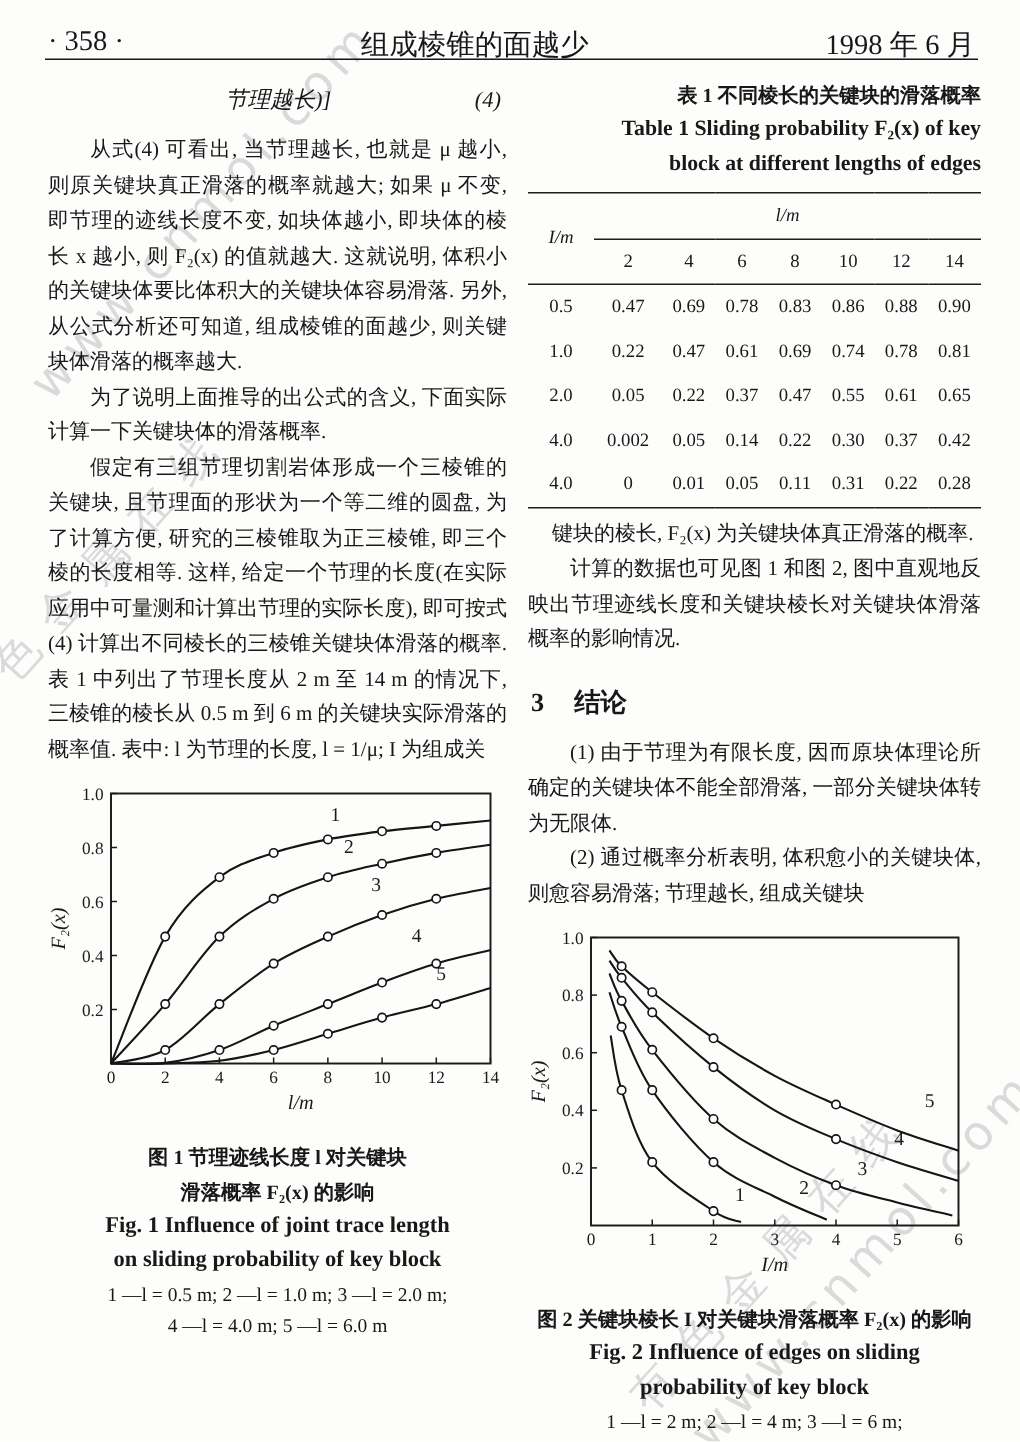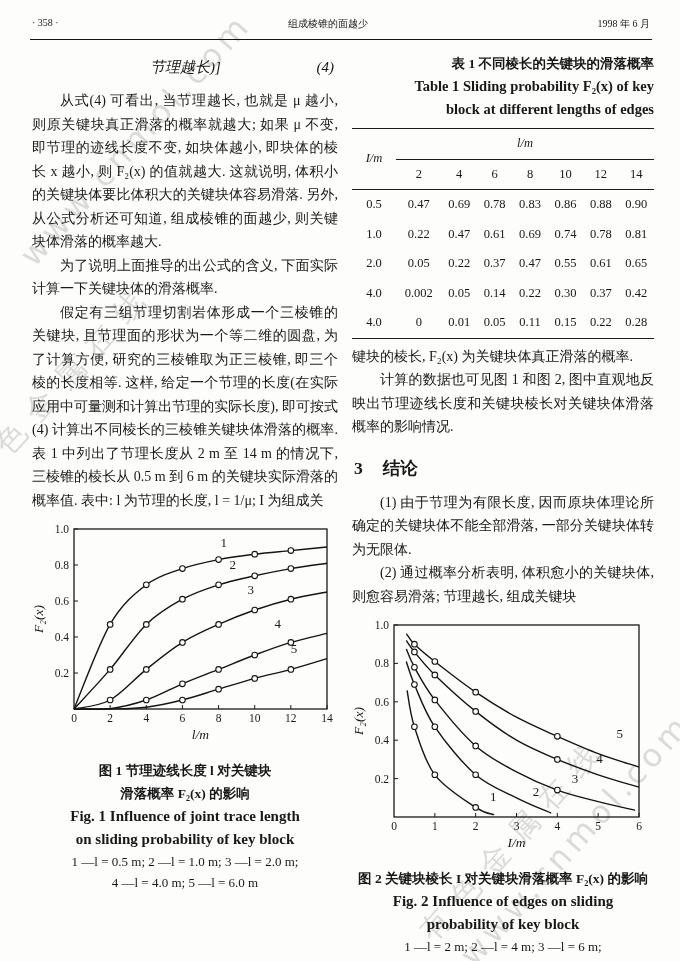--- a/index.html
+++ b/index.html
@@ -1,27 +1,27 @@
 <!DOCTYPE html>
 <html><head>
 <meta charset="utf-8">
 <style>
   html,body{margin:0;padding:0;background:#ffffff;}
   .page{position:relative;width:680px;height:961px;background:#fdfdfc;overflow:hidden;
         color:#181818;font-family:"Liberation Serif","DejaVu Serif",serif;}
   
   .pagehead{position:absolute;left:32px;right:30px;top:17px;display:flex;
-            justify-content:space-between;font-size:10px;}
+            justify-content:space-between;font-size:19px;}
   .headrule{position:absolute;left:30px;right:28px;top:39px;border-top:1.7px solid #151515;}
   
   .col{position:absolute;top:50px;width:306px;font-size:14px;line-height:23.5px;}
   .col-left{left:32px;}
   .col-right{left:352px;width:302px;}
   .para{margin:0;text-indent:2em;text-align:justify;}
-  .para.noindent{text-indent:0;}
+  .para.noindent{text-indent:0;margin-left:16px;}
   
   .formula{font-style:italic;font-size:15px;line-height:27px;margin:4px 0 8px 0;}
   .f-line1{padding-left:14px;}
   .f-line2{display:flex;padding-left:118px;}
   .f-num{margin-left:auto;padding-right:4px;}
   
   .tcap{text-align:right;line-height:23px;margin:2px 0 7px 0;}
   .tcap .zh{font-weight:bold;font-size:13.5px;}
   .tcap .en{font-weight:bold;font-size:14.5px;}
   table.dtable{width:100%;border-collapse:collapse;border-top:1.7px solid #1c1c1c;
@@ -221,21 +221,21 @@
             <td>0.30</td>
             <td>0.37</td>
             <td>0.42</td>
           </tr>
           <tr>
             <td>4.0</td>
             <td>0</td>
             <td>0.01</td>
             <td>0.05</td>
             <td>0.11</td>
-            <td>0.15</td>
+            <td>0.31</td>
             <td>0.22</td>
             <td>0.28</td>
           </tr>
         </tbody>
     </table>
 
     <p class="para noindent">键块的棱长, F₂(x) 为关键块体真正滑落的概率.</p>
     <p class="para">计算的数据也可见图 1 和图 2, 图中直观地反映出节理迹线长度和关键块棱长对关键块体滑落概率的影响情况.</p>
 
     <div class="sechead">

